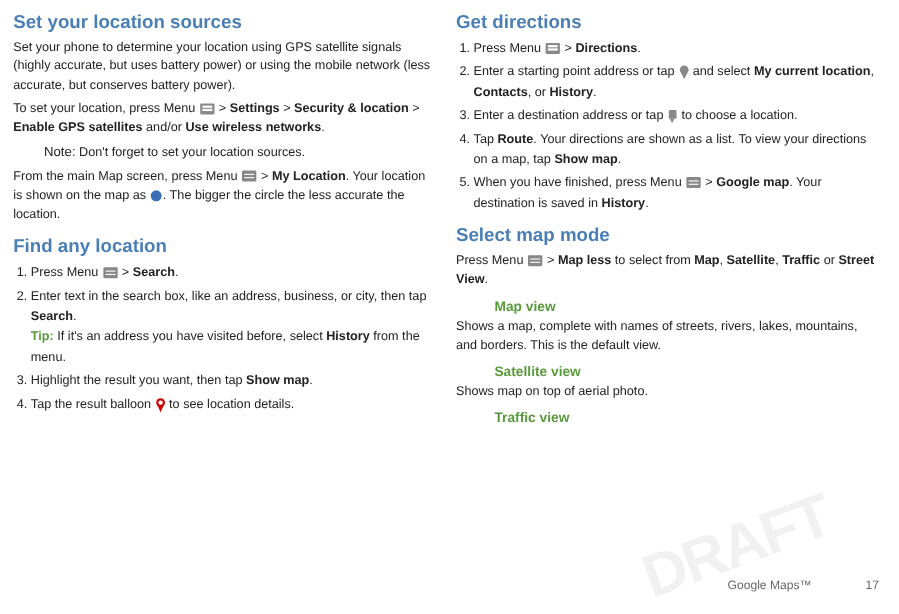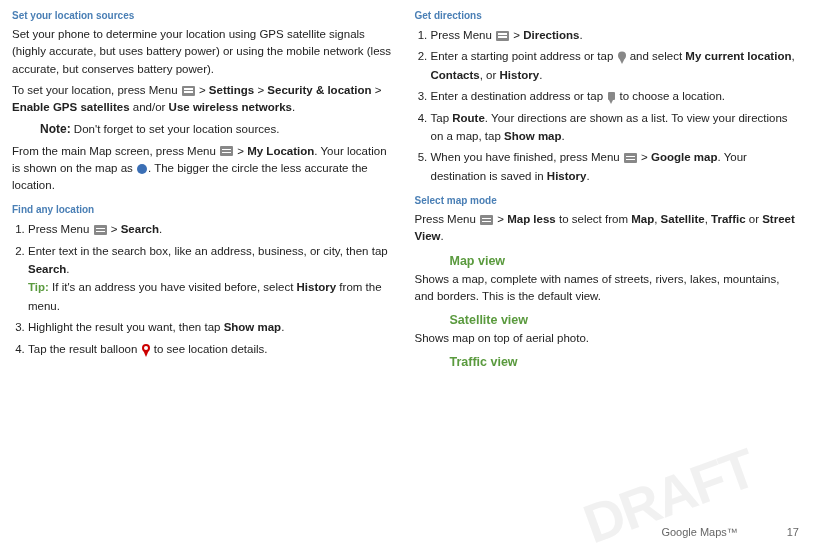--- a/index.html
+++ b/index.html
@@ -22,21 +22,21 @@
     }
     .col-left {
       flex: 1;
       max-width: 390px;
     }
     .col-right {
       flex: 1;
     }
     .section-title {
       color: #4a7fb5;
-      font-size: 10px;
+      font-size: 17px;
       font-weight: bold;
       margin-bottom: 5px;
       margin-top: 10px;
     }
     .section-title:first-child {
       margin-top: 0;
     }
     .sub-section-title {
       color: #5a9a3e;
       font-size: 12.5px;
@@ -50,21 +50,21 @@
       line-height: 1.5;
       margin-bottom: 4px;
     }
     .bold { font-weight: bold; }
     .find-label {
       color: #5a9a3e;
       font-weight: bold;
       font-size: 12px;
     }
     .note-label {
-      font-weight: bold;
+      font-weight: normal;
       font-size: 12px;
       padding-left: 28px;
     }
     .tip-label {
       color: #5a9a3e;
       font-weight: bold;
     }
     ol {
       margin-left: 16px;
       font-size: 11.5px;

